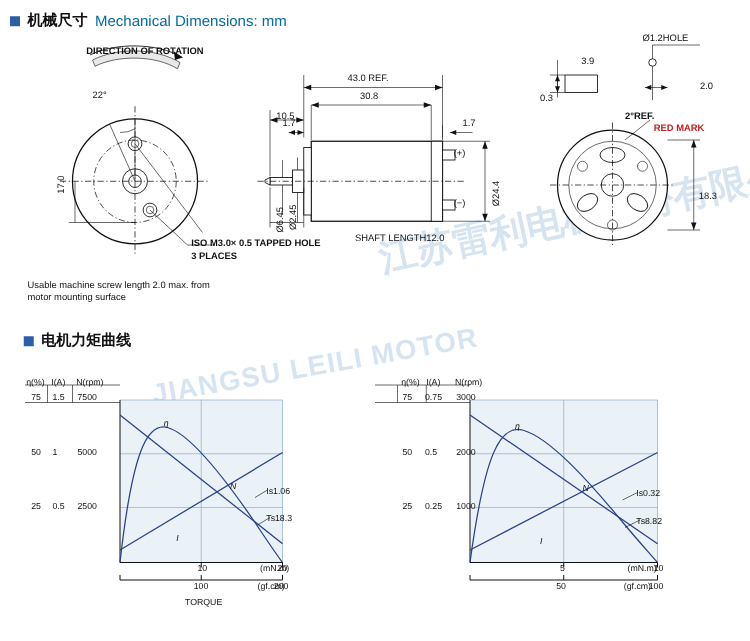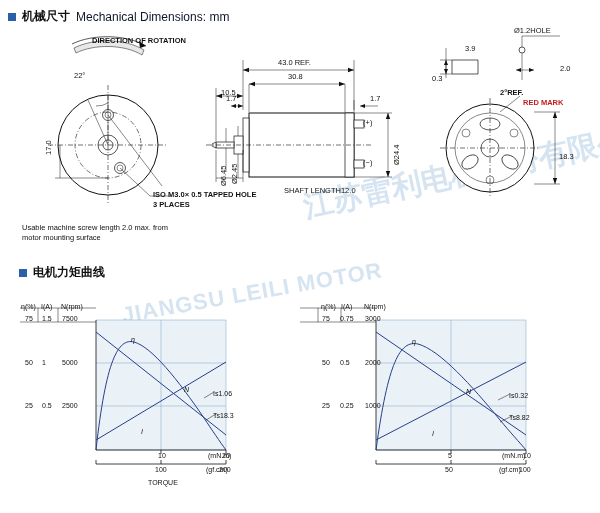--- a/index.html
+++ b/index.html
@@ -11,21 +11,21 @@
     position:relative;
     overflow:hidden;
   }
   .sec-head{
     position:absolute;
     display:flex;align-items:center;gap:6px;
     white-space:nowrap;
   }
   .sec-sq{width:8px;height:8px;background:#2b5fa8;display:inline-block;}
   .sec-cn{font-size:12px;color:#111;font-weight:bold;}
-  .sec-en{font-size:12px;color:#0f172a;}
+  .sec-en{font-size:12px;color:#0369a1;}
   .wm{
     position:absolute;
     color:#cfe0ef;
     font-weight:bold;
     pointer-events:none;
     white-space:nowrap;
     opacity:.85;
   }
   #wm1{left:300px;top:150px;font-size:30px;transform:rotate(-12deg);}
   #wm2{left:120px;top:280px;font-size:22px;transform:rotate(-10deg);letter-spacing:1px;}
@@ -193,21 +193,21 @@
     <line x1="500" y1="112" x2="520" y2="96" class="thin"></line>
 
     <line x1="534" y1="112" x2="560" y2="112" class="thin"></line>
     <line x1="534" y1="184" x2="560" y2="184" class="thin"></line>
     <line x1="555" y1="112" x2="555" y2="184" class="thin"></line>
     <path d="M555,112 l-2.2,6 l4.4,0 z" fill="#111"></path>
     <path d="M555,184 l-2.2,-6 l4.4,0 z" fill="#111"></path>
   </g>
 </svg>
 
-<div class="lbl b" style="left:48px;top:36px;padding-left:44px;">DIRECTION OF ROTATION</div>
+<div class="lbl b" style="left:25px;top:36px;padding-left:44px;">DIRECTION OF ROTATION</div>
 <div class="lbl" style="left:74px;top:71px;">22°</div>
 <div class="lbl" style="left:44px;top:155px;transform:rotate(-90deg);transform-origin:left top;">17.0</div>
 <div class="lbl b" style="left:153px;top:190px;">ISO M3.0× 0.5 TAPPED HOLE</div>
 <div class="lbl b" style="left:153px;top:200px;">3 PLACES</div>
 <div class="lbl" style="left:22px;top:223px;">Usable machine screw length 2.0 max. from</div>
 <div class="lbl" style="left:22px;top:233px;">motor mounting surface</div>
 
 <div class="lbl" style="left:278px;top:58px;">43.0 REF.</div>
 <div class="lbl" style="left:288px;top:72px;">30.8</div>
 <div class="lbl" style="left:221px;top:71px;margin-top:17px;">10.5</div>

